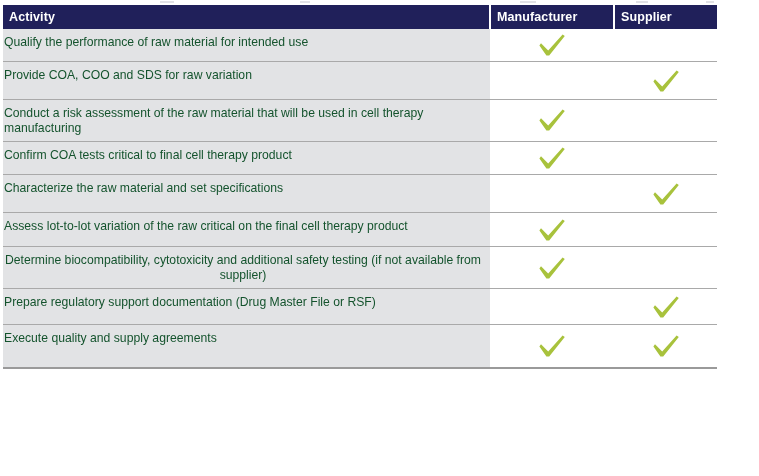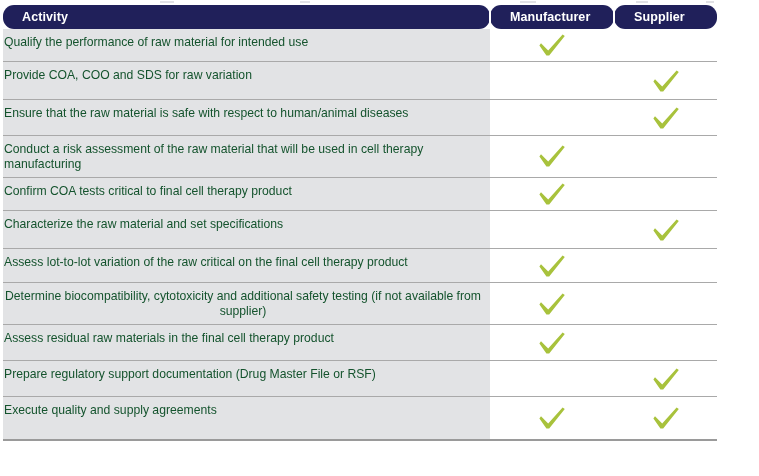--- a/index.html
+++ b/index.html
@@ -43,26 +43,25 @@
     width: 714px;
   }
 
   
   thead th {
     background: #20205a;
     color: #ffffff;
     font-size: 12.5px;
     font-weight: bold;
     text-align: left;
-    padding: 3px 0 4px 19px;
+    padding: 3px 0 4px 6px;
     height: 17px;
     vertical-align: middle;
     border-right: 2px solid #ffffff;
     letter-spacing: 0.1px;
-    border-radius: 11px;
   }
   thead th.last {
     border-right: none;
   }
 
   
   tbody td {
     vertical-align: top;
     font-size: 12.2px;
     color: #5c6066;
@@ -155,37 +154,20 @@
             <td class="mark">
               <div class="mark-inner" style="height: 37px;">
                 <span class="check">
                   <svg viewBox="0 0 30 26" xmlns="http://www.w3.org/2000/svg">
                     <path d="M2.4 13.6 L4.0 11.3 L11.2 18.4 L25.6 2.6 L27.8 4.1 L12.2 23.4 L9.4 23.4 Z" fill="#a8c23c"></path>
                   </svg>
                 </span>
               </div>
             </td>
           </tr>
-          <tr style="height: 35px;">
-            <td class="activity">Ensure that the raw material is safe with respect to human/animal diseases</td>
-            <td class="mark">
-              <div class="mark-inner" style="height: 35px;">
-                <span class="empty-cell"></span>
-              </div>
-            </td>
-            <td class="mark">
-              <div class="mark-inner" style="height: 35px;">
-                <span class="check">
-                  <svg viewBox="0 0 30 26" xmlns="http://www.w3.org/2000/svg">
-                    <path d="M2.4 13.6 L4.0 11.3 L11.2 18.4 L25.6 2.6 L27.8 4.1 L12.2 23.4 L9.4 23.4 Z" fill="#a8c23c"></path>
-                  </svg>
-                </span>
-              </div>
-            </td>
-          </tr>
           <tr style="height: 39px;">
             <td class="activity">Conduct a risk assessment of the raw material that will be used in cell therapy manufacturing</td>
             <td class="mark">
               <div class="mark-inner" style="height: 39px;">
                 <span class="check">
                   <svg viewBox="0 0 30 26" xmlns="http://www.w3.org/2000/svg">
                     <path d="M2.4 13.6 L4.0 11.3 L11.2 18.4 L25.6 2.6 L27.8 4.1 L12.2 23.4 L9.4 23.4 Z" fill="#a8c23c"></path>
                   </svg>
                 </span>
               </div>
@@ -253,37 +235,20 @@
               <div class="mark-inner" style="height: 41px;">
                 <span class="check">
                   <svg viewBox="0 0 30 26" xmlns="http://www.w3.org/2000/svg">
                     <path d="M2.4 13.6 L4.0 11.3 L11.2 18.4 L25.6 2.6 L27.8 4.1 L12.2 23.4 L9.4 23.4 Z" fill="#a8c23c"></path>
                   </svg>
                 </span>
               </div>
             </td>
             <td class="mark">
               <div class="mark-inner" style="height: 41px;">
-                <span class="empty-cell"></span>
-              </div>
-            </td>
-          </tr>
-          <tr style="height: 35px;">
-            <td class="activity">Assess residual raw materials in the final cell therapy product</td>
-            <td class="mark">
-              <div class="mark-inner" style="height: 35px;">
-                <span class="check">
-                  <svg viewBox="0 0 30 26" xmlns="http://www.w3.org/2000/svg">
-                    <path d="M2.4 13.6 L4.0 11.3 L11.2 18.4 L25.6 2.6 L27.8 4.1 L12.2 23.4 L9.4 23.4 Z" fill="#a8c23c"></path>
-                  </svg>
-                </span>
-              </div>
-            </td>
-            <td class="mark">
-              <div class="mark-inner" style="height: 35px;">
                 <span class="empty-cell"></span>
               </div>
             </td>
           </tr>
           <tr style="height: 35px;">
             <td class="activity">Prepare regulatory support documentation (Drug Master File or RSF)</td>
             <td class="mark">
               <div class="mark-inner" style="height: 35px;">
                 <span class="empty-cell"></span>
               </div>

